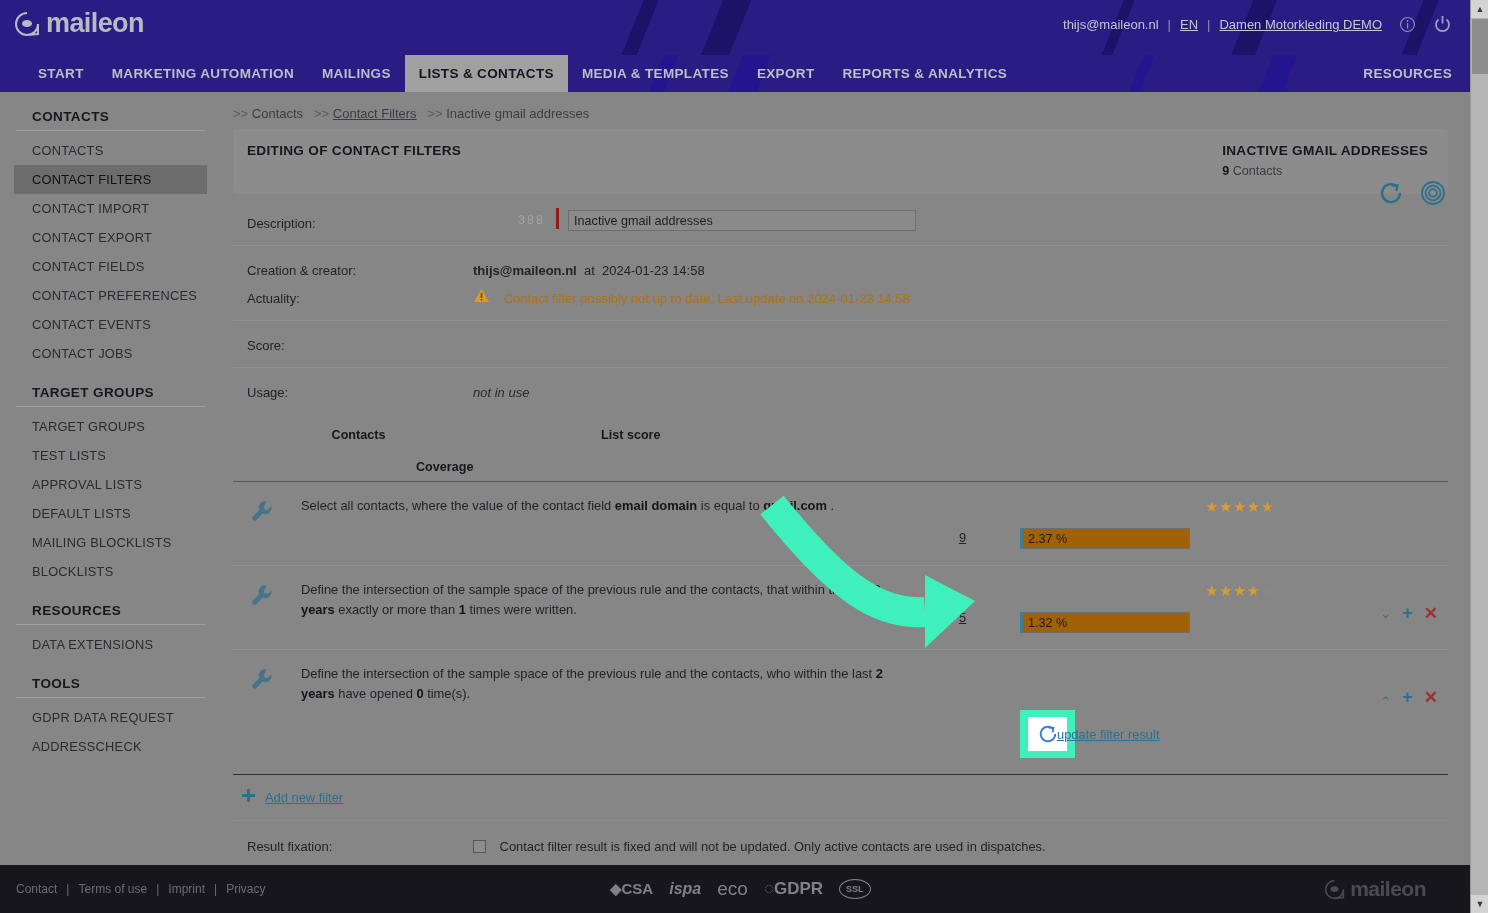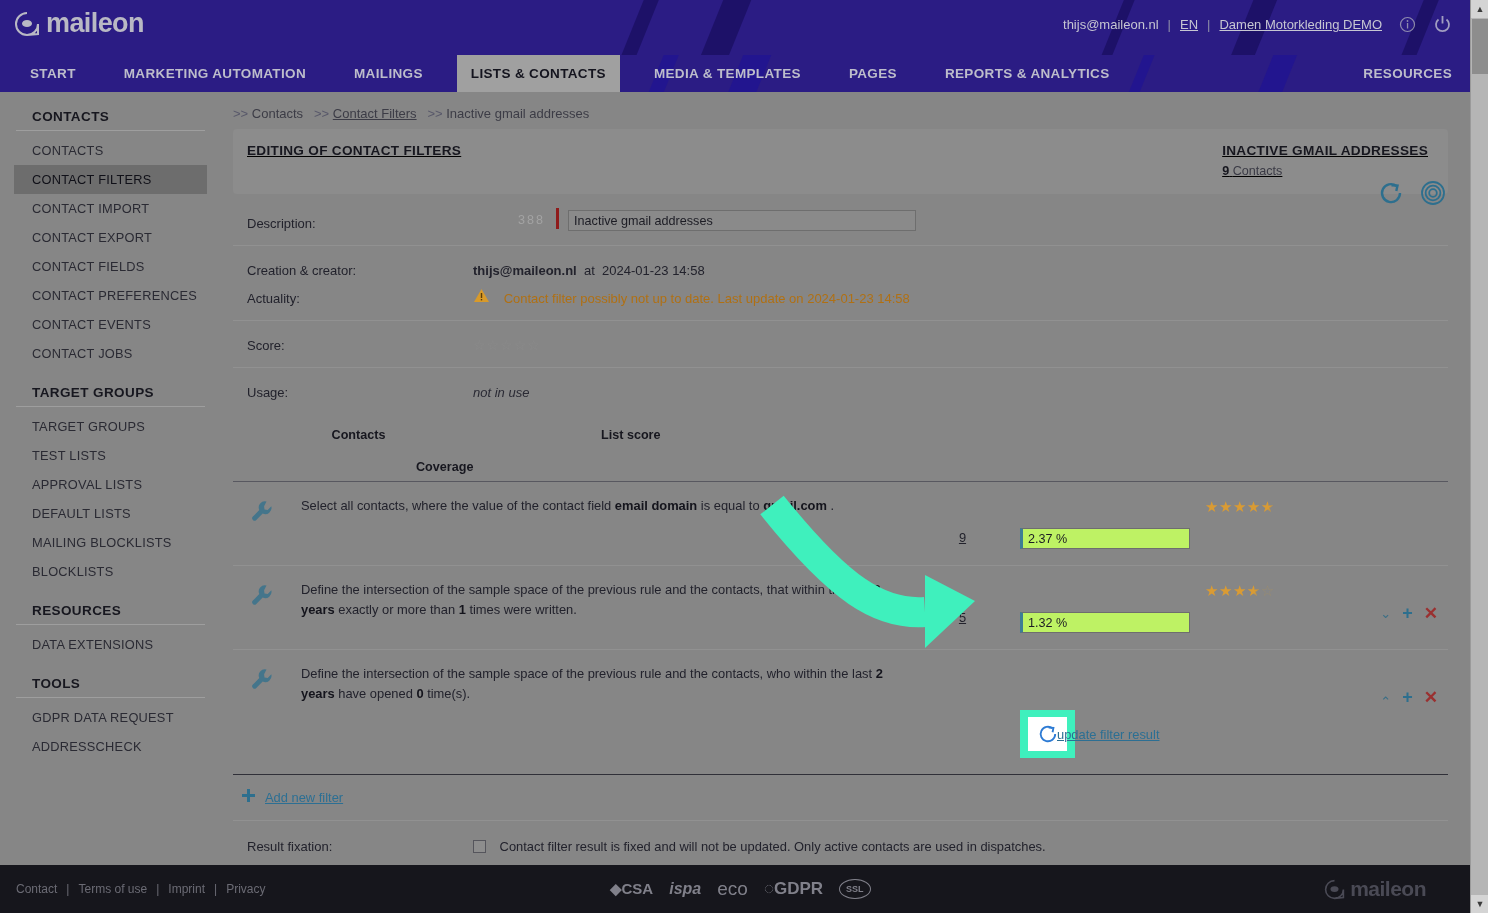--- a/index.html
+++ b/index.html
@@ -48,22 +48,22 @@
     position: absolute; top: 55px; left: 0;
     width: 1470px; height: 37px;
     background: #2b1c84;
     overflow: hidden;
   }
   .navbar .diag {
     position: absolute; top: -40px; width: 14px; height: 200px;
     background: #22158f; transform: rotate(22deg);
   }
   .navitems {
-    position: absolute; left: 16px; top: 0; height: 37px;
-    display: flex; align-items: stretch; gap: 20px;
+    position: absolute; left: 24px; top: 0; height: 37px;
+    display: flex; align-items: stretch;
   }
   .navitem {
     display: flex; align-items: center; padding: 0 14px;
     font-size: 13.5px; font-weight: bold; letter-spacing: .35px;
     color: #bdbdcb; white-space: nowrap;
   }
   .navitem.active { background: #a0a0a0; color: #14141e; }
   .navsettings {
     position: absolute; right: 18px; top: 0; height: 37px;
     display: flex; align-items: center;
@@ -136,21 +136,20 @@
   }
   .breadcrumb a { color: #3c3c46; text-decoration: underline; }
   .breadcrumb .cur { color: #3c3c46; }
   .breadcrumb .ar { color: #58586a; }
 
   .panel {
     margin: 0 22px 0 12px;
     background: #8c8c8c;
     border-radius: 4px;
     position: relative;
-    text-decoration: underline;
   }
   .panel-head {
     display: flex; justify-content: space-between;
     padding: 14px 20px 16px 14px;
   }
   .panel-title {
     font-size: 13.6px; font-weight: bold; color: #17171f; letter-spacing: .3px;
   }
   .panel-sub { font-size: 12.6px; color: #3a3a45; margin-top: 6px; }
   .panel-right { text-align: left; padding-left: 30px; }
@@ -207,21 +206,21 @@
   }
   .ftrow:last-child { border-bottom: 1px solid #303038; }
   .crit { font-size: 12.9px; color: #22222c; line-height: 20px; }
   .crit b { font-weight: bold; color: #14141c; }
   .contacts-cell { text-align: center; font-size: 12.9px; padding-top: 16px;}
   .contacts-cell .neg { color: #8a2020; font-size: 12px; display:block; }
   .contacts-cell .num { color: #22222c; text-decoration: underline; display:block; }
   .contacts-cell .num.solo { padding-top: 18px; }
   .cov-input {
     width: 170px; height: 21px;
-    background: #bef264; border: 1px solid #6e6e6e;
+    background: #a16207; border: 1px solid #6e6e6e;
     border-left: 3px solid #3d7e94;
     font-size: 12.6px; color: #1c1c24;
     padding: 2px 5px;
   }
   .starrow { font-size: 15px; color: #d99b34; letter-spacing: .5px; padding-top: 2px;}
   .starrow .empty { color: #9a8c70; }
   .rowactions {
     display: flex; gap: 11px; align-items: center;
     justify-content: flex-end; padding-right: 10px; padding-top: 24px;
   }
@@ -358,21 +357,21 @@
         <div class="navitem">
           <span>MAILINGS</span>
         </div>
         <div class="navitem active">
           <span>LISTS &amp; CONTACTS</span>
         </div>
         <div class="navitem">
           <span>MEDIA &amp; TEMPLATES</span>
         </div>
         <div class="navitem">
-          <span>PAGES</span>
+          <span>EXPORT</span>
         </div>
         <div class="navitem">
           <span>REPORTS &amp; ANALYTICS</span>
         </div>
       </div>
     <div class="navsettings">
       <span>RESOURCES</span>
     </div>
   </div>
 

